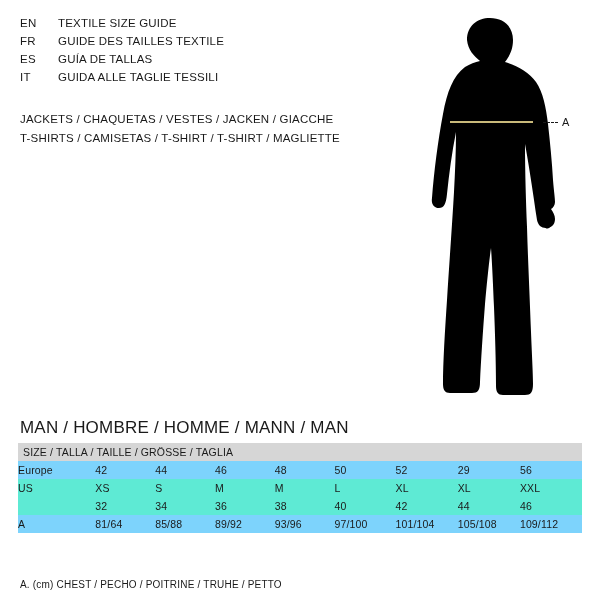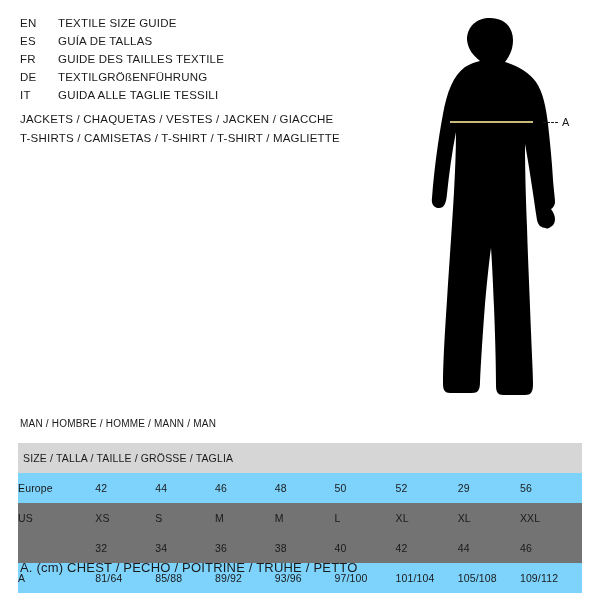--- a/index.html
+++ b/index.html
@@ -81,91 +81,87 @@
     top: 110px;
     width: 15px;
     border-top: 1px dashed #1a1a1a;
   }
 
   
   .man-title {
     position: absolute;
     left: 20px;
     top: 418px;
-    font-size: 10px;
+    font-size: 17px;
     letter-spacing: 0.2px;
     color: #1a1a1a;
   }
   table.size-table {
     position: absolute;
     left: 18px;
     top: 443px;
     width: 564px;
     border-collapse: collapse;
     font-size: 10.5px;
     color: #1a1a1a;
   }
   table.size-table td,
   table.size-table th {
     text-align: left;
     padding: 0;
-    height: 30px;
+    height: 18px;
     font-weight: normal;
     letter-spacing: 0.15px;
   }
   tr.header-row {
     background: #d6d6d6;
   }
   tr.header-row th {
     padding-left: 5px;
     font-size: 10.5px;
   }
   tr.shade td {
-    background: #737373;
+    background: #5eead4;
   }
   tr.plain td {
     background: #7dd3fc;
   }
   td.c0 {
     padding-left: 5px;
     width: 88px;
   }
   td.c {
     width: 68px;
   }
   .footnote {
     position: absolute;
     left: 20px;
-    top: 560px;
-    font-size: 13px;
+    top: 579px;
+    font-size: 10px;
     letter-spacing: 0.2px;
     color: #1a1a1a;
   }
 </style>
 </head>
 <body>
 
 <div class="page">
 
   <div class="lang-block">
     <div class="lang-row">
       <span class="lang-code">EN</span>
       <span class="lang-text">TEXTILE SIZE GUIDE</span>
     </div>
     <div class="lang-row">
+      <span class="lang-code">FR</span>
+      <span class="lang-text">GUIDE DES TAILLES TEXTILE</span>
+    </div>
+    <div class="lang-row">
       <span class="lang-code">ES</span>
       <span class="lang-text">GUÍA DE TALLAS</span>
-    </div>
-    <div class="lang-row">
-      <span class="lang-code">FR</span>
-      <span class="lang-text">GUIDE DES TAILLES TEXTILE</span>
-    </div>
-    <div class="lang-row">
-      <span class="lang-code">DE</span>
-      <span class="lang-text">TEXTILGRÖßENFÜHRUNG</span>
     </div>
     <div class="lang-row">
       <span class="lang-code">IT</span>
       <span class="lang-text">GUIDA ALLE TAGLIE TESSILI</span>
     </div>
   </div>
 
   <div class="cat-block">
     <div class="cat-line">JACKETS / CHAQUETAS / VESTES / JACKEN / GIACCHE</div>
     <div class="cat-line">T-SHIRTS / CAMISETAS / T-SHIRT / T-SHIRT / MAGLIETTE</div>

